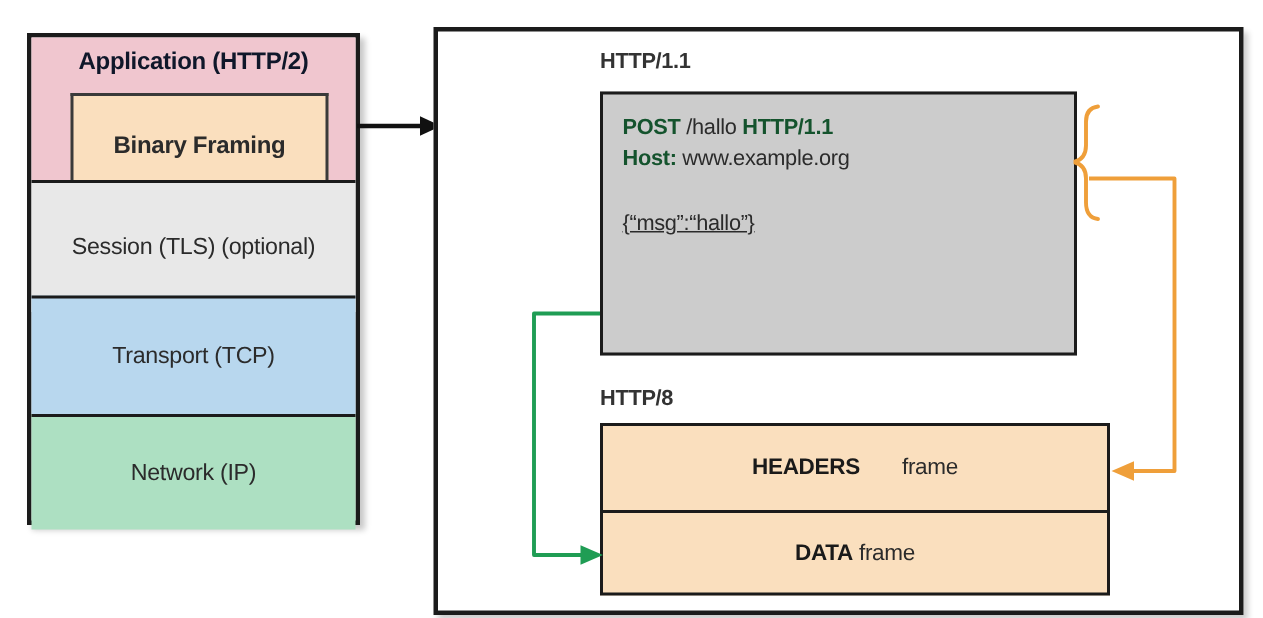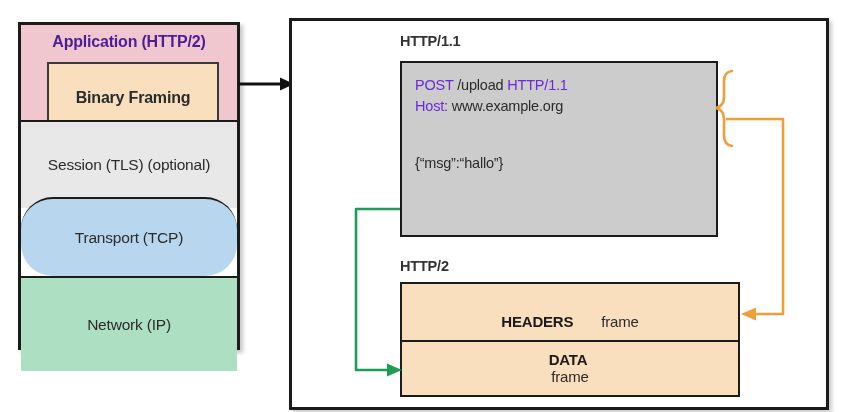--- a/index.html
+++ b/index.html
@@ -49,42 +49,42 @@
     display: block;
   }
   #layer-application .layer-title {
     position: absolute;
     top: 8px;
     left: 0;
     width: 100%;
     text-align: center;
     font-weight: bold;
     font-size: 16px;
-    color: #4c1d95;
+    color: #0f172a;
   }
   #binary-framing {
     position: absolute;
     left: 26px;
     top: 37px;
     width: 172px;
     height: 70px;
     box-sizing: border-box;
     border: 2px solid #3a3a3a;
     border-bottom: none;
     background: #fadfbe;
     display: flex;
     align-items: center;
     justify-content: center;
     font-weight: bold;
     font-size: 16px;
     color: #2b2b2b;
   }
   #layer-session   { top: 95px;  height: 88px; background: #e8e8e8; }
-  #layer-transport { top: 172px; height: 79px; background: #b8d7ee; border-radius: 32px; }
-  #layer-network   { top: 251px; height: 95px; background: #ade0c2; }
+  #layer-transport { top: 172px; height: 79px; background: #b8d7ee; }
+  #layer-network   { top: 251px; height: 77px; background: #ade0c2; }
 
   
   #stack-arrow {
     position: absolute;
     left: 238px;
     top: 77px;
     width: 56px;
     height: 14px;
   }
 
@@ -123,22 +123,22 @@
     background: #cccccc;
     padding: 12px 0 0 13px;
   }
   .msg-line {
     font-size: 14.5px;
     color: #2b2b2b;
     line-height: 21px;
     white-space: nowrap;
     letter-spacing: -0.2px;
   }
-  .msg-line b { font-weight: normal; color: #6d28d9; }
-  #http11-body { margin-top: 36px; }
+  .msg-line b { font-weight: bold; color: #14532d; }
+  #http11-body { margin-top: 22px; text-decoration: underline; }
 
   
   #http2-box {
     position: absolute;
     left: 400px;
     top: 282px;
     width: 340px;
     height: 115px;
     box-sizing: border-box;
     border: 2.5px solid #1b1b1b;
@@ -150,22 +150,22 @@
     width: 100%;
     height: 50%;
     box-sizing: border-box;
     display: flex;
     align-items: center;
     justify-content: center;
     font-size: 15px;
     color: #2b2b2b;
     letter-spacing: -0.2px;
   }
-  #frame-headers { top: 10px; gap: 24px; }
-  #frame-data    { top: 50%; border-top: 2.5px solid #1b1b1b; flex-direction: column; }
+  #frame-headers { top: 0; gap: 24px; }
+  #frame-data    { top: 50%; border-top: 2.5px solid #1b1b1b; }
   .frame b { font-weight: bold; color: #1a1a1a; margin-right: 4px; }
 
   
   .overlay {
     position: absolute;
     left: 0;
     top: 0;
     width: 842px;
     height: 412px;
     pointer-events: none;
@@ -203,31 +203,31 @@
     <polygon points="42,0.5 56,7 42,13.5" fill="#111111"></polygon>
   </svg>
 
   <div id="right-panel"></div>
 
   <div class="section-label" id="label-http11">HTTP/1.1</div>
 
   <div id="http11-box">
     <div class="msg-line">
       <b>POST</b>
-      <span>/upload</span>
+      <span>/hallo</span>
       <b>HTTP/1.1</b>
     </div>
     <div class="msg-line">
       <b>Host:</b>
       <span>www.example.org</span>
     </div>
     <div class="msg-line" id="http11-body">{“msg”:“hallo”}</div>
   </div>
 
-  <div class="section-label" id="label-http2">HTTP/2</div>
+  <div class="section-label" id="label-http2">HTTP/8</div>
 
   <div id="http2-box">
     <div class="frame" id="frame-headers">
       <b>HEADERS</b>
       <span>frame</span>
     </div>
     <div class="frame" id="frame-data">
       <b>DATA</b>
       <span>frame</span>
     </div>

